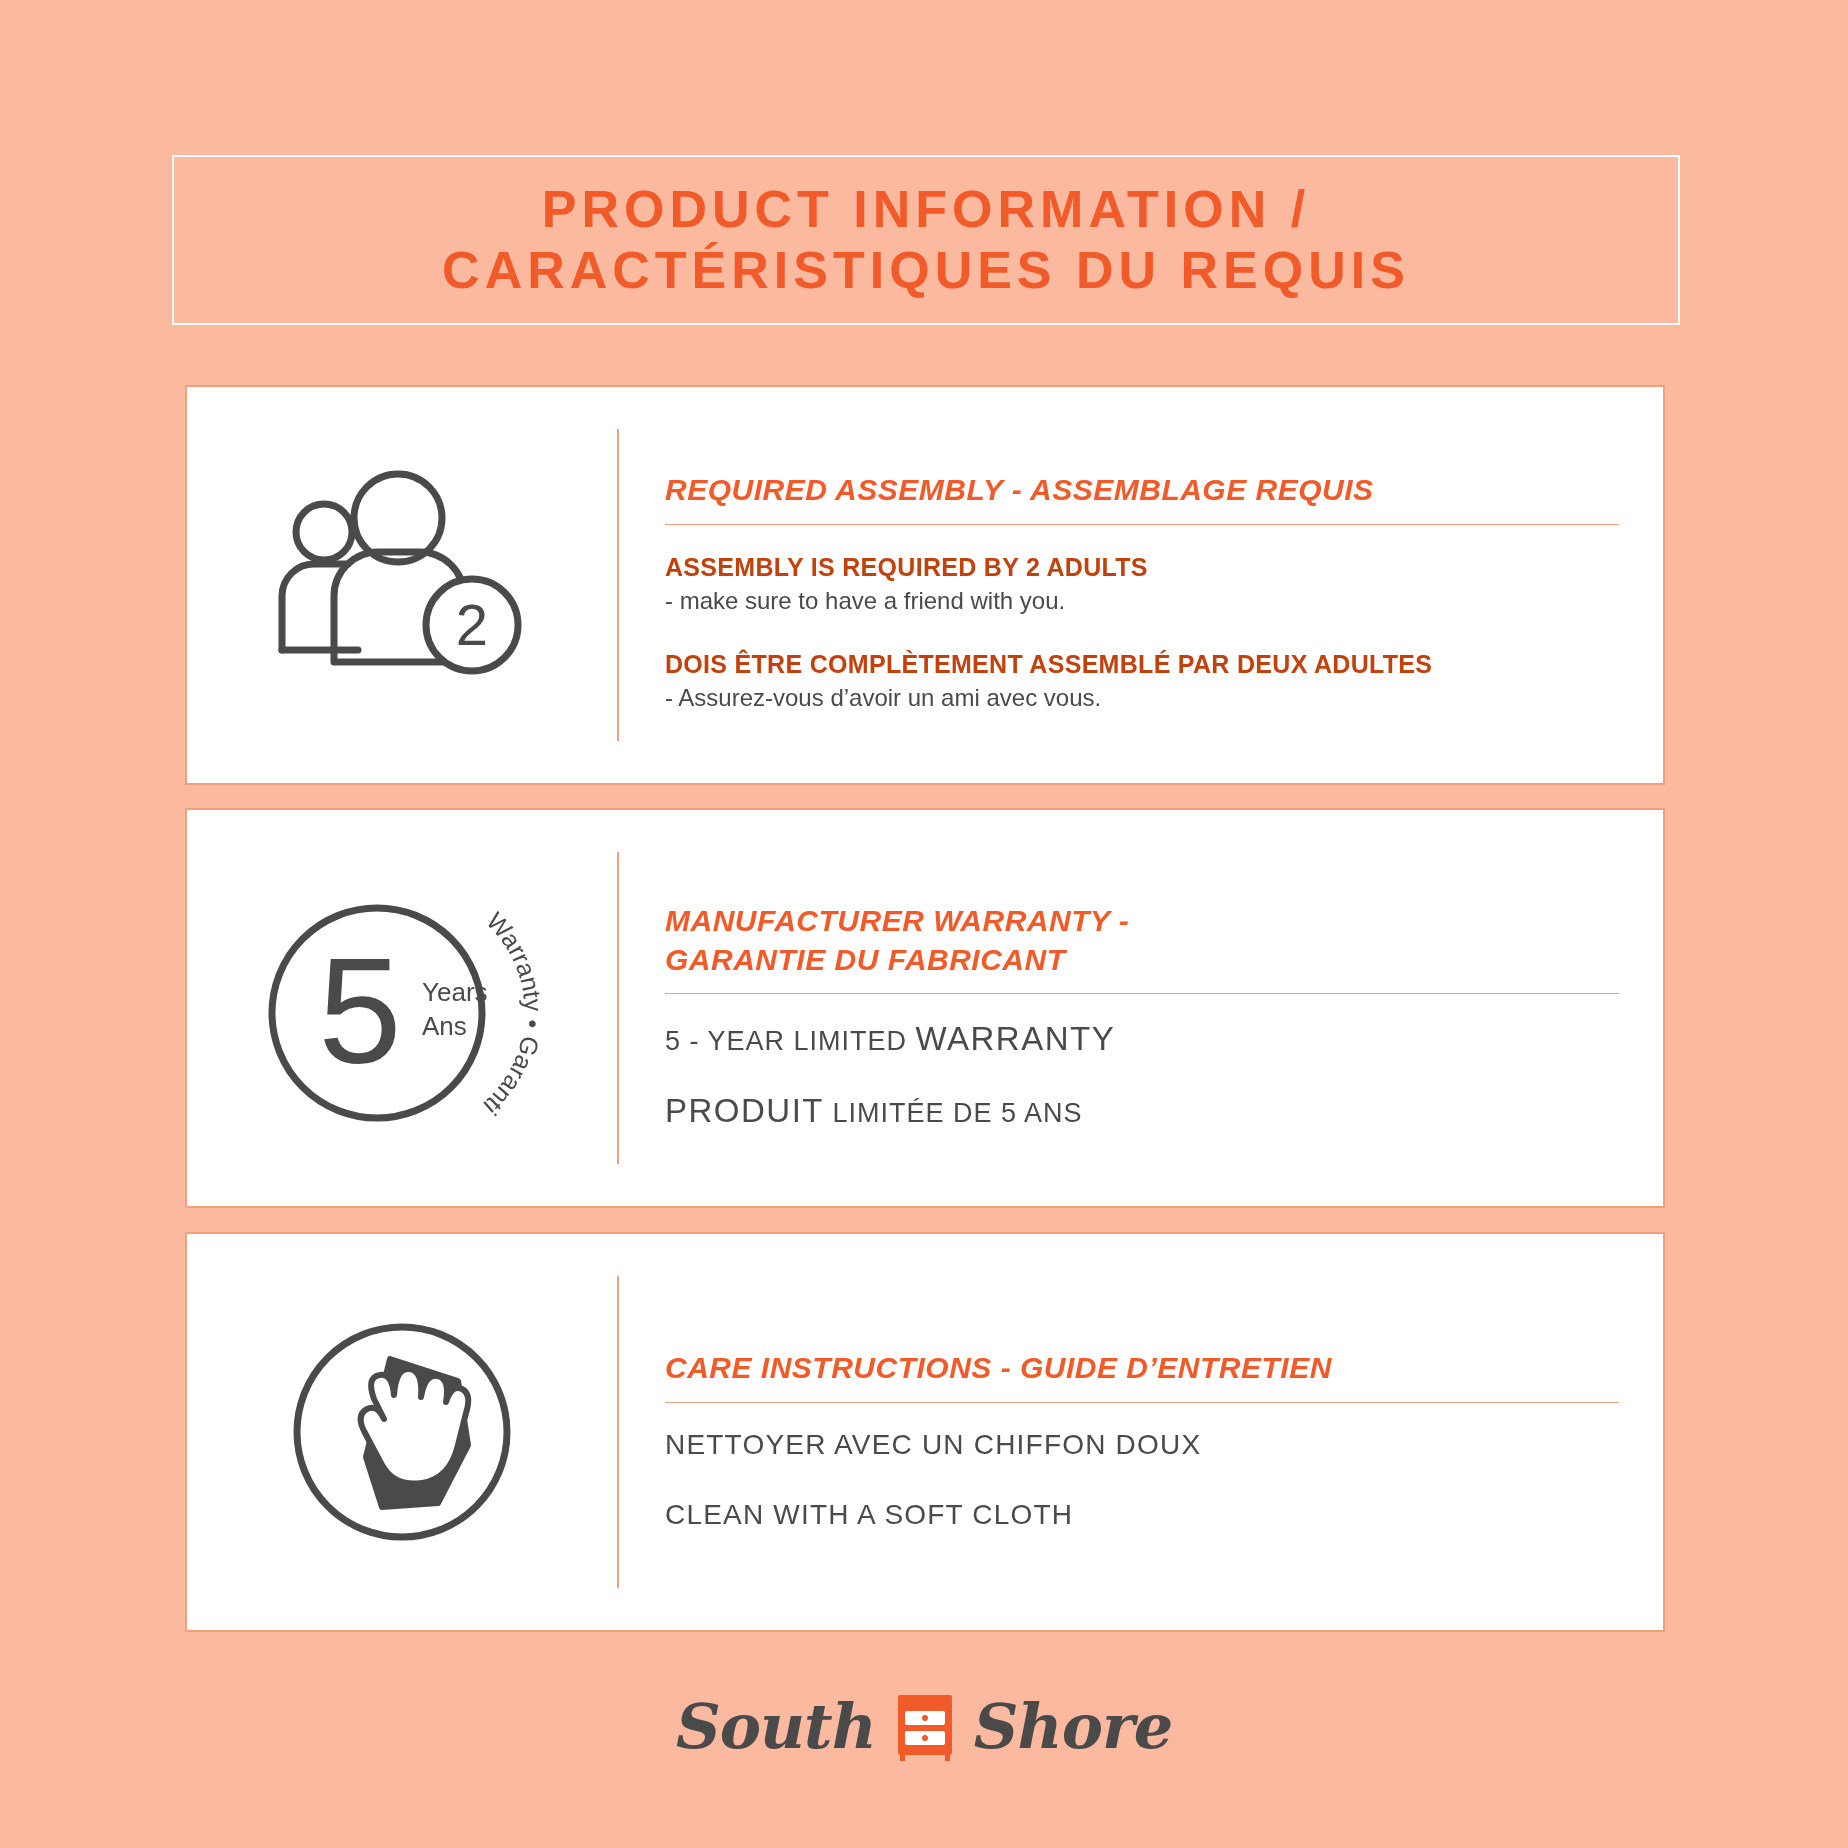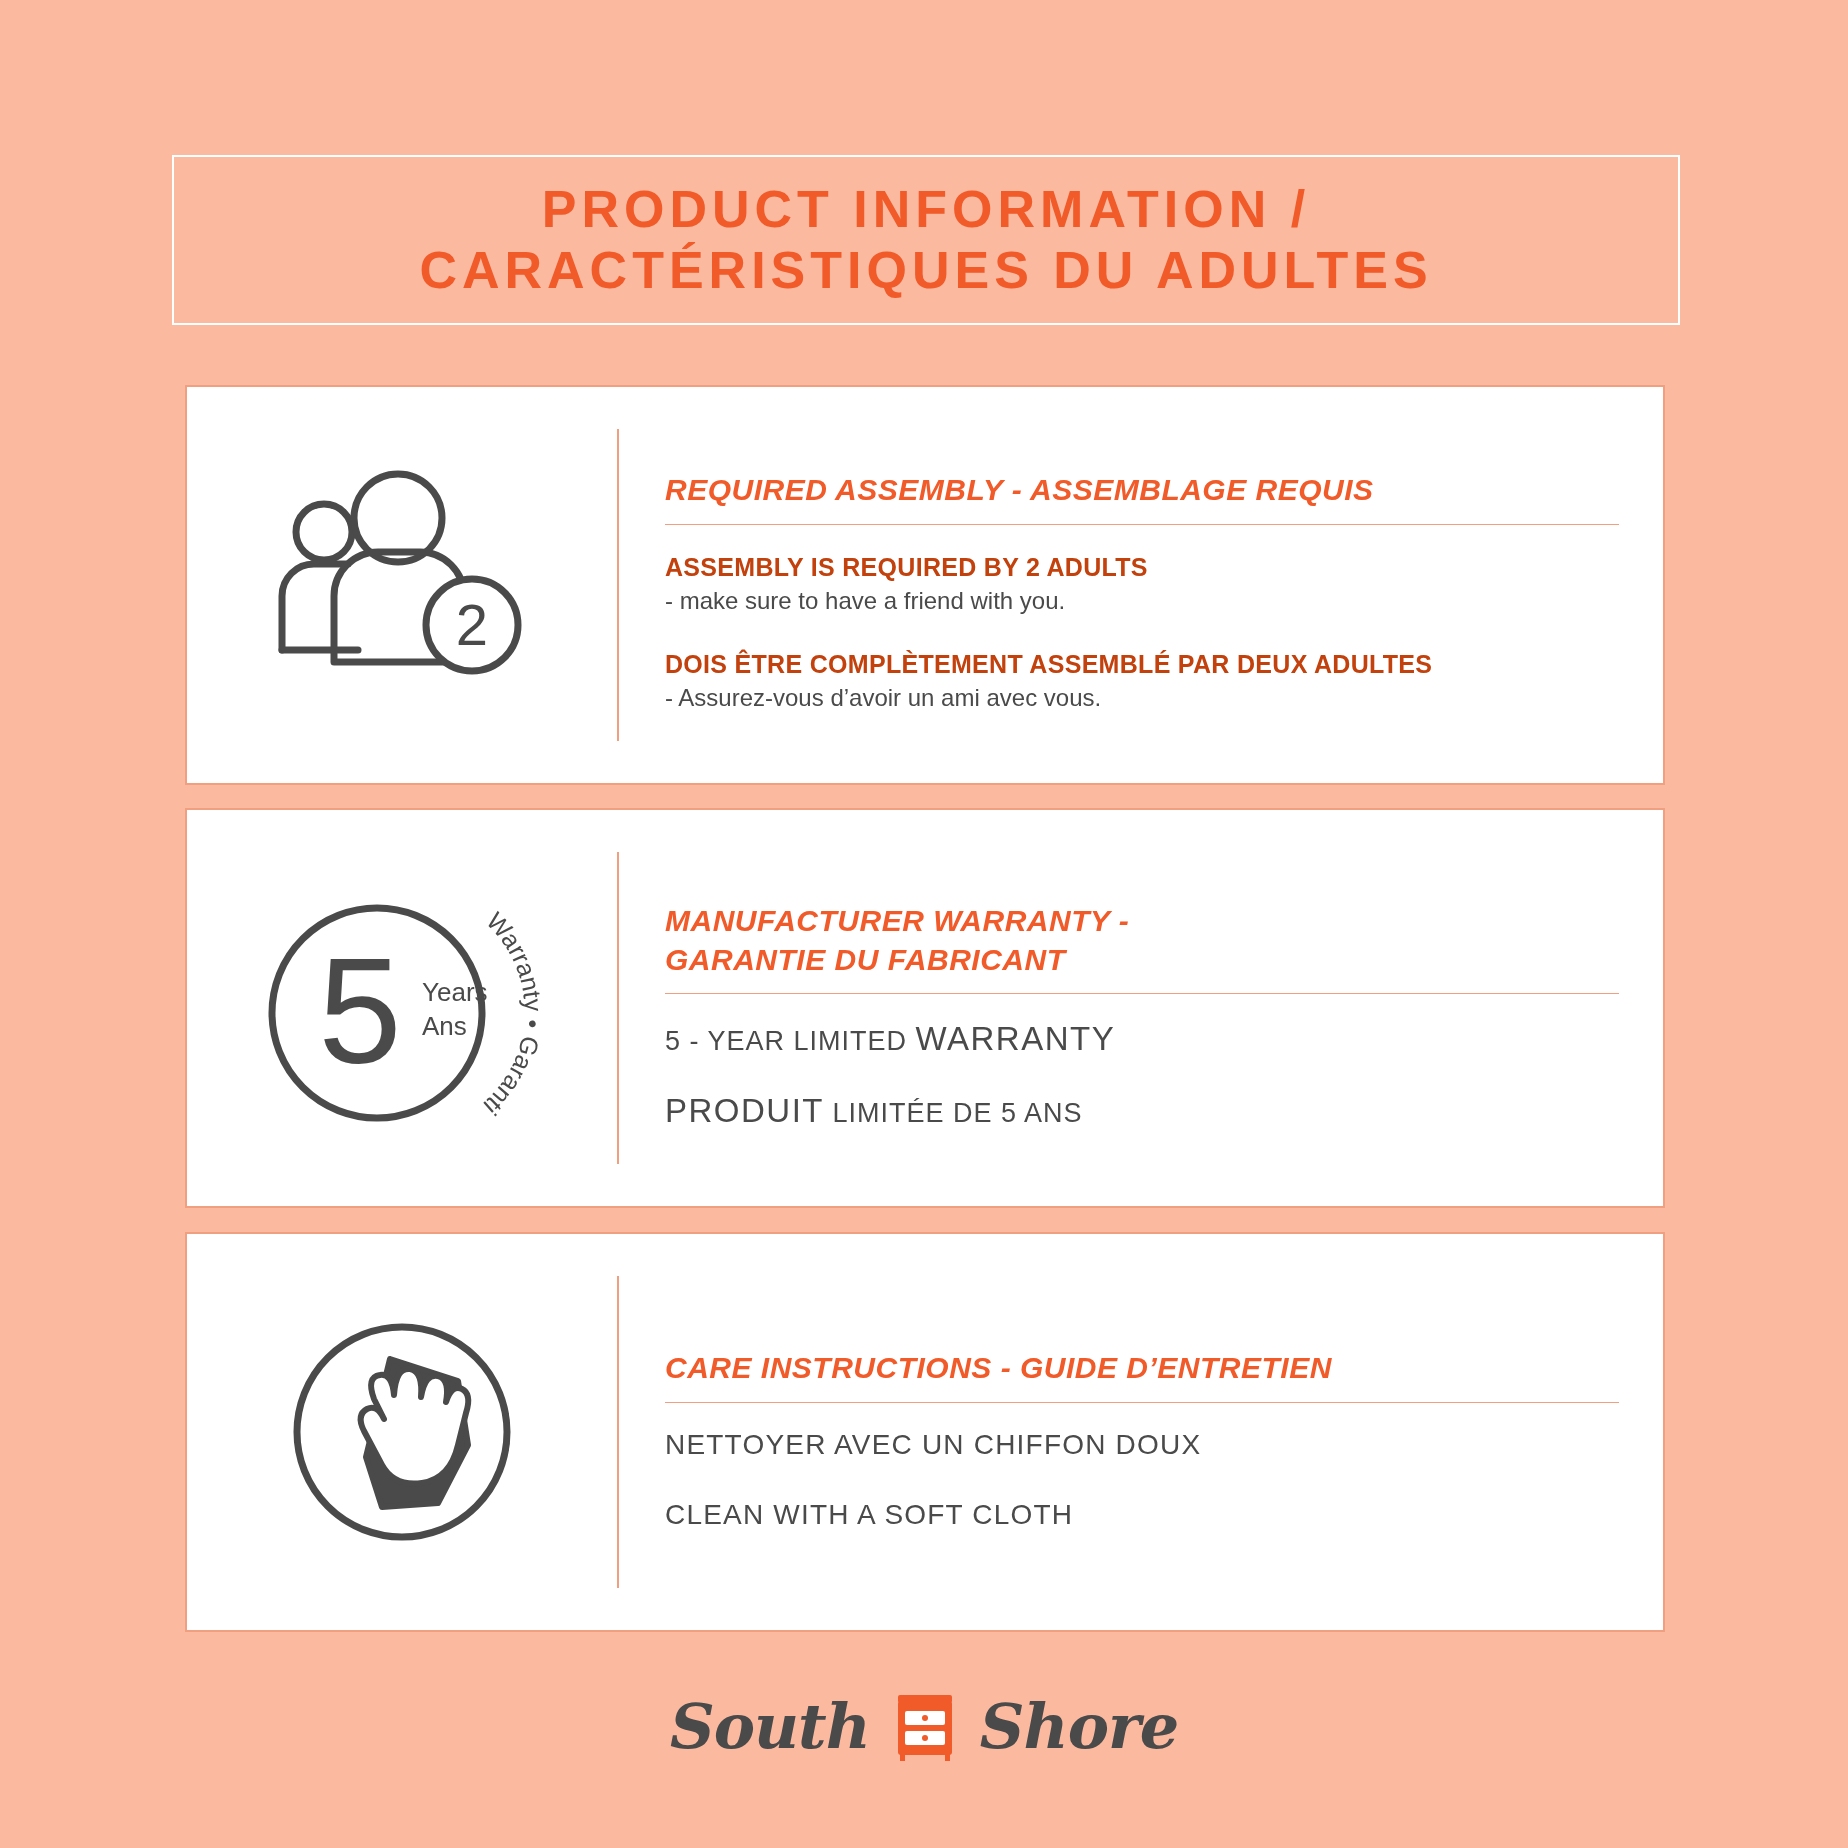--- a/index.html
+++ b/index.html
@@ -137,40 +137,40 @@
 
   
   .footer {
     position: absolute;
     left: 0;
     top: 1690px;
     width: 1848px;
     display: flex;
     align-items: center;
     justify-content: center;
-    gap: 24px;
+    gap: 18px;
   }
   .logo-word {
     color: #4A4A4A;
     font-family: "DejaVu Serif", serif;
     font-style: italic;
     font-weight: bold;
     font-size: 62px;
     letter-spacing: -1px;
   }
   svg { display: block; }
 </style>
 </head>
 <body>
 
 <div class="page">
 
   <div class="header-box">
     <div class="header-line">PRODUCT INFORMATION /</div>
-    <div class="header-line">CARACTÉRISTIQUES DU ADULTES</div>
+    <div class="header-line">CARACTÉRISTIQUES DU REQUIS</div>
   </div>
 
   <div class="card" id="card-assembly">
     <div class="icon-cell">
       <span>
         <svg width="260" height="230" viewBox="0 0 260 230">
           <g fill="none" stroke="#4A4A4A" stroke-width="7" stroke-linecap="round" stroke-linejoin="round">
 
             <circle cx="52" cy="62" r="28"></circle>
 

